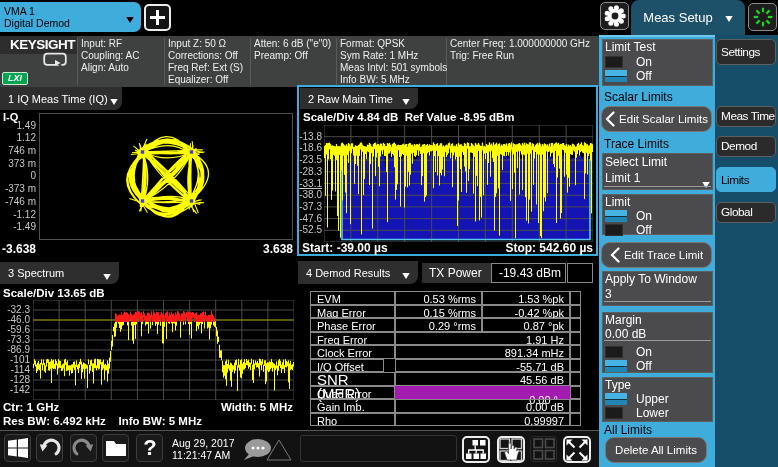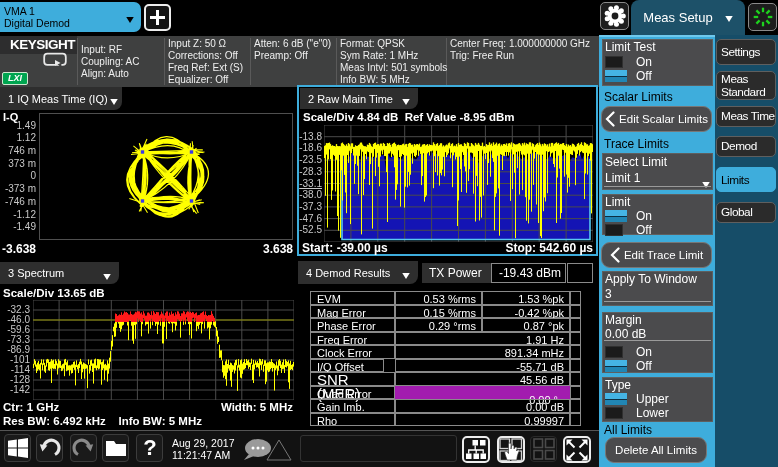--- a/index.html
+++ b/index.html
@@ -50,21 +50,21 @@
 <div class="abs" style="left:336px;top:38px;width:1px;height:47px;background:#5a5a5a;"></div>
 <div class="abs" style="left:446px;top:38px;width:1px;height:47px;background:#5a5a5a;"></div>
 <div class="abs" style="left:0;top:36px;width:77px;height:18px;background:#2d2d2e;"></div>
 <div class="abs" style="left:2px;top:37px;color:#fff;font-size:13.5px;font-weight:bold;letter-spacing:-0.5px;padding-left:8px;">KEYSIGHT</div>
 <div class="abs" style="left:43px;top:52px;"><svg width="24" height="17" viewBox="0 0 30 20">
       <rect x="1.5" y="1.5" width="27" height="14" rx="4" fill="none" stroke="#e8e8e8" stroke-width="2.2"></rect>
       <path d="M14,11 L23,11 L23,19 Z" fill="#3f4040"></path>
       <path d="M15,9.5 L22,13 L15,16.5Z" fill="#e8e8e8"></path>
     </svg></div>
 <div class="abs" style="left:2px;top:72px;width:26px;height:13px;background:#00a550;border:1px solid #cfe8cf;border-radius:2px;color:#fff;font-size:9px;font-style:italic;font-weight:bold;text-align:center;line-height:11px;">LXI</div>
-<div class="abs" style="left:81px;top:38px;color:#efefef;font-size:10px;line-height:12px;margin-top:6px;">Input: RF<br>Coupling: AC<br>Align: Auto</div>
+<div class="abs" style="left:81px;top:38px;color:#efefef;font-size:10px;line-height:12px;">Input: RF<br>Coupling: AC<br>Align: Auto</div>
 <div class="abs" style="left:168px;top:38px;color:#efefef;font-size:10px;line-height:12px;">Input Z: 50 Ω<br>Corrections: Off<br>Freq Ref: Ext (S)<br>Equalizer: Off</div>
 <div class="abs" style="left:254px;top:38px;color:#efefef;font-size:10px;line-height:12px;">Atten: 6 dB ("e"0)<br>Preamp: Off</div>
 <div class="abs" style="left:340px;top:38px;color:#efefef;font-size:10px;line-height:12px;">Format: QPSK<br>Sym Rate: 1 MHz<br>Meas Intvl: 501 symbols<br>Info BW: 5 MHz</div>
 <div class="abs" style="left:450px;top:38px;color:#efefef;font-size:10px;line-height:12px;">Center Freq: 1.000000000 GHz<br>Trig: Free Run</div>
 <div class="abs" style="left:0;top:87px;width:296px;height:172px;background:#000;"></div>
 <div class="hdr" style="left:0;top:87px;width:122px;height:23px;">1 IQ Meas Time (IQ)<span style="position:absolute;right:4px;top:8px;"><svg width="8" height="6" viewBox="0 0 10 8">
         <path d="M0,0H10L5,8Z" fill="#fff"></path>
       </svg></span></div>
 <div class="abs bold" style="left:3px;top:111px;color:#fff;font-size:11px;">I-Q</div>
 <div class="axlbl" style="left:0;top:120px;width:36px;">1.49</div>
@@ -272,21 +272,20 @@
       </g>
       <g transform="scale(-1,-1)">
         <line x1="2.5" y1="2.5" x2="8.5" y2="8.5" stroke="#fff" stroke-width="2"></line>
         <path d="M10.5,4.5 L10.5,10.5 L4.5,10.5 Z" fill="#fff"></path>
       </g>
     </svg>
   </div>
 <div class="abs" style="left:715px;top:35px;width:63px;height:432px;background:#164d68;"></div>
 <div class="abs" style="left:715px;top:35px;width:63px;height:432px;">
     <div class="mbtn" style="top:4px;height:26px;line-height:13px;">Settings</div>
-    <div class="mbtn" style="top:36px;height:29px;line-height:13px;">Meas<br>Standard</div>
     <div class="mbtn" style="top:71px;height:21px;line-height:13px;">Meas Time</div>
     <div class="mbtn" style="top:101px;height:21px;line-height:13px;">Demod</div>
     <div class="mbtn" style="top:132px;height:25px;background:#3eaddc;border-color:#3eaddc;color:#000;">Limits</div>
     <div class="mbtn" style="top:167px;height:21px;line-height:13px;">Global</div>
   </div>
 <div class="abs" style="left:599px;top:35px;width:116px;height:432px;background:#3eaddc;border-top:2px solid #6fc8ec;">
     <div class="blk" style="top:2px;height:47px;"></div>
     <div class="blklbl" style="top:3px;">Limit Test</div>
     <div style="position:absolute;left:6px;top:18px;display:flex;align-items:center;">
       <div style="width:18px;height:12px;background:#1b1b1b;border:1px solid #303030;margin-right:4px;"></div>

